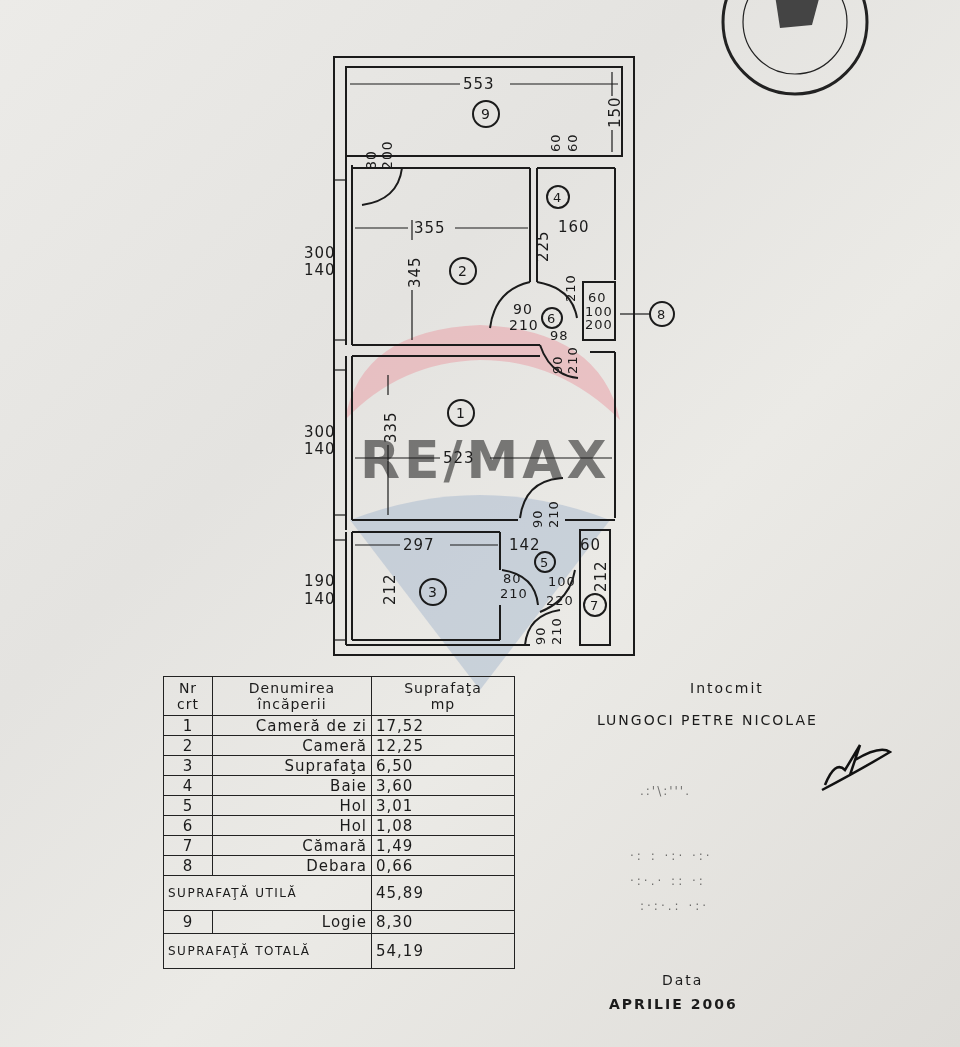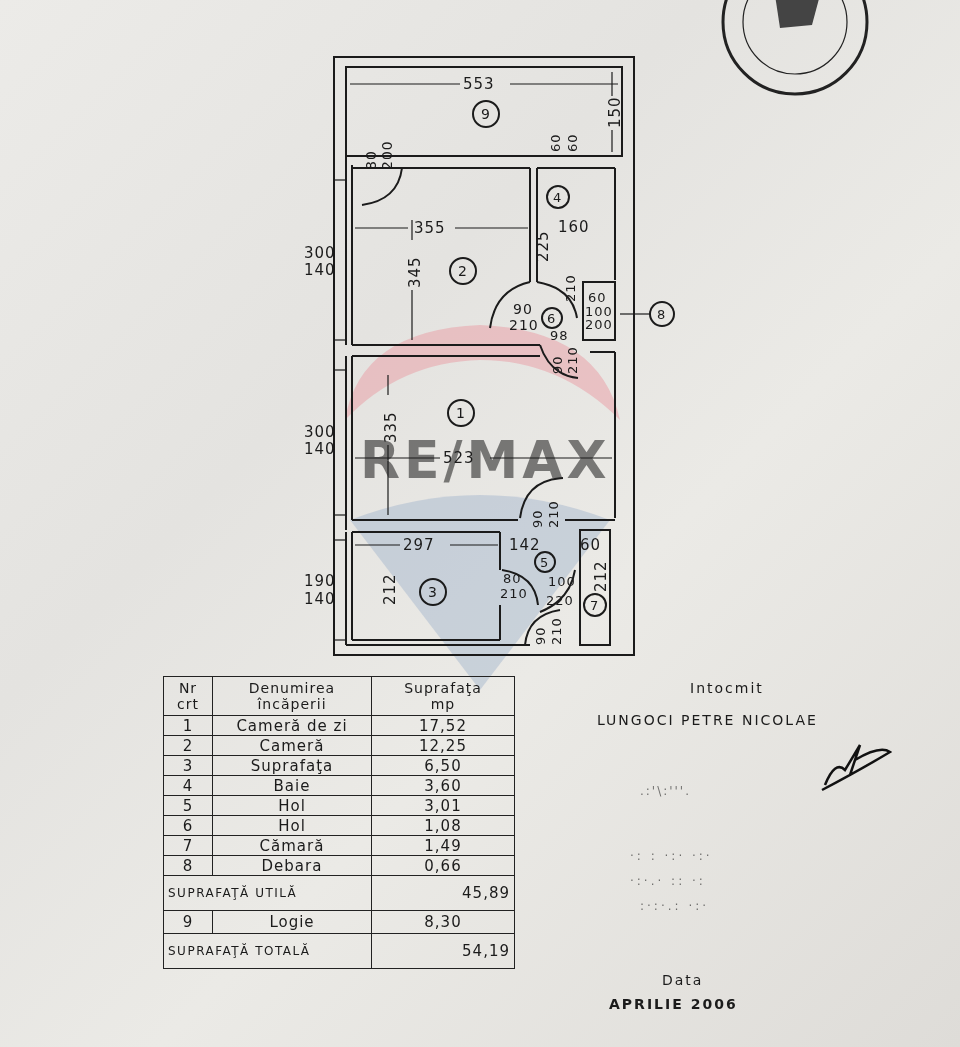--- a/index.html
+++ b/index.html
@@ -7,24 +7,24 @@
     width:960px; height:1047px; overflow:hidden; position:relative;
     background: linear-gradient(135deg,#ecebe8 0%,#e4e3e0 35%,#ebeae6 60%,#dedcd8 100%);
     font-family: "DejaVu Sans", sans-serif; color:#1b1b1b;
   }
   svg.plan { position:absolute; left:0; top:0; }
   .plan text { font-family:"DejaVu Sans", sans-serif; fill:#1b1b1b; }
   .t { position:absolute; left:163px; top:676px; width:352px; border-collapse:collapse; font-size:15px; letter-spacing:1px; }
   .t td, .t th { border:1.5px solid #222; padding:0 4px; height:19px; line-height:18px; font-weight:normal; }
   .t th { font-size:14px; line-height:16px; height:38px; text-align:center; vertical-align:middle; }
   .t td.nr { width:40px; text-align:center; }
-  .t td.nm { width:150px; text-align:center; }
-  .t td.ar { text-align:center; }
+  .t td.nm { width:150px; text-align:right; }
+  .t td.ar { }
   .t td.sum { text-align:left; height:34px; font-size:12px; letter-spacing:1.5px; }
-  .t td.sumv { text-align:right; height:34px; }
+  .t td.sumv { text-align:left; height:34px; }
   .t tr.logie td { height:22px; }
   .txt { position:absolute; letter-spacing:2px; font-size:14px;text-align:center; }
 </style>
 </head>
 <body>
 
 <svg class="plan" width="960" height="1047">
 
   <g opacity="0.55">
     <path d="M345,420 Q360,330 480,325 Q600,330 620,420 Q560,360 480,360 Q400,362 345,420 Z" fill="#e9a3aa"></path>

